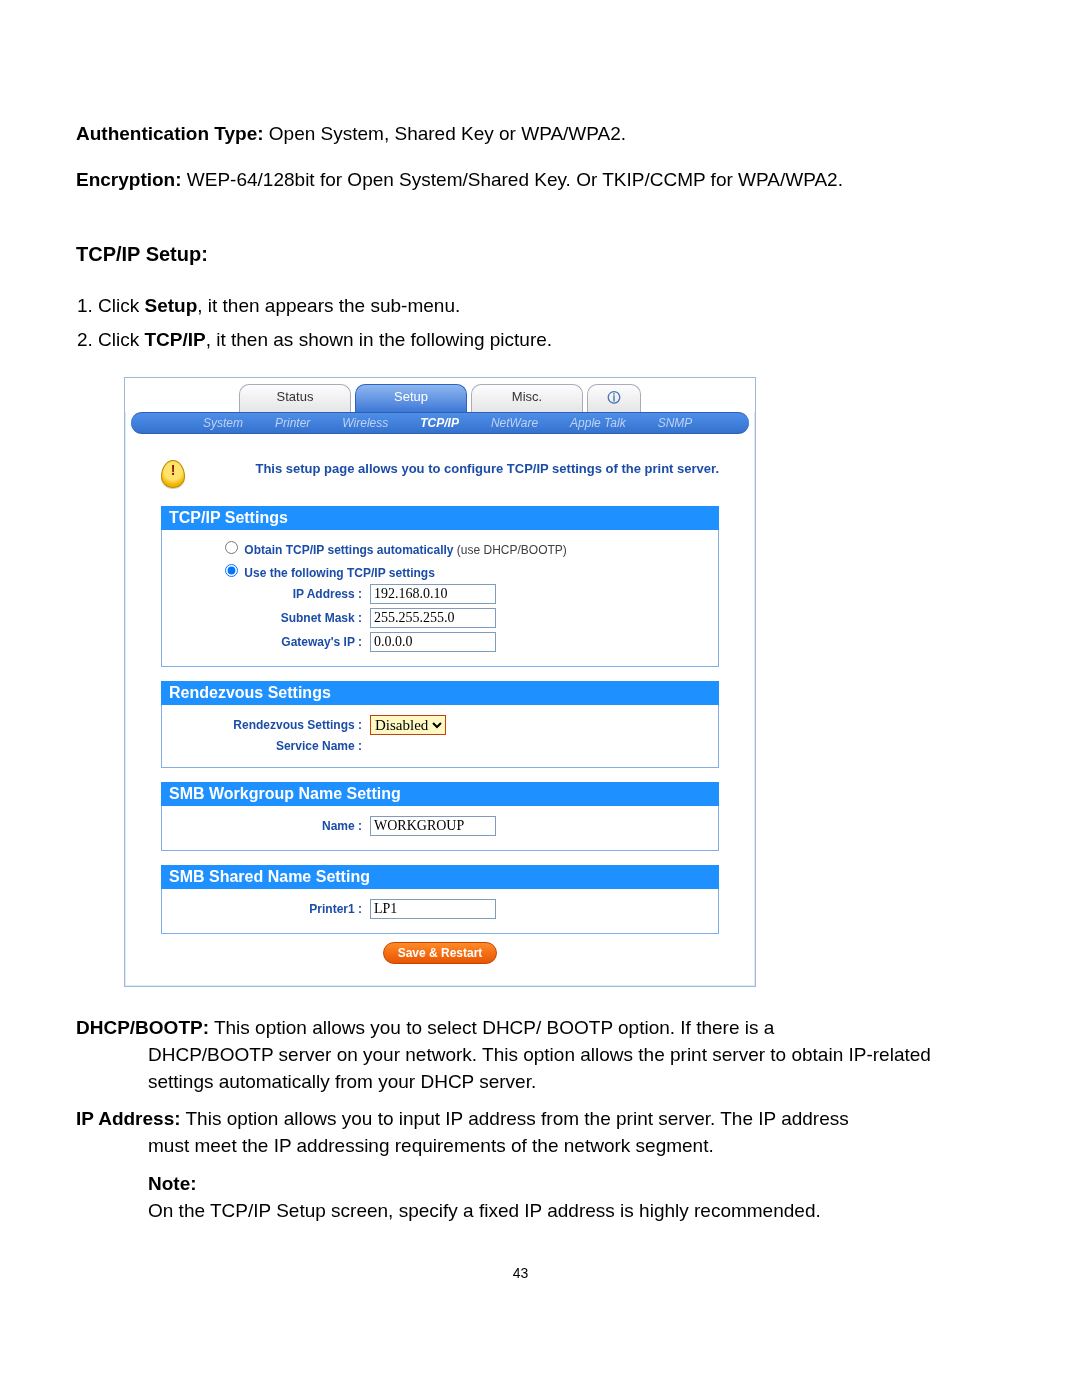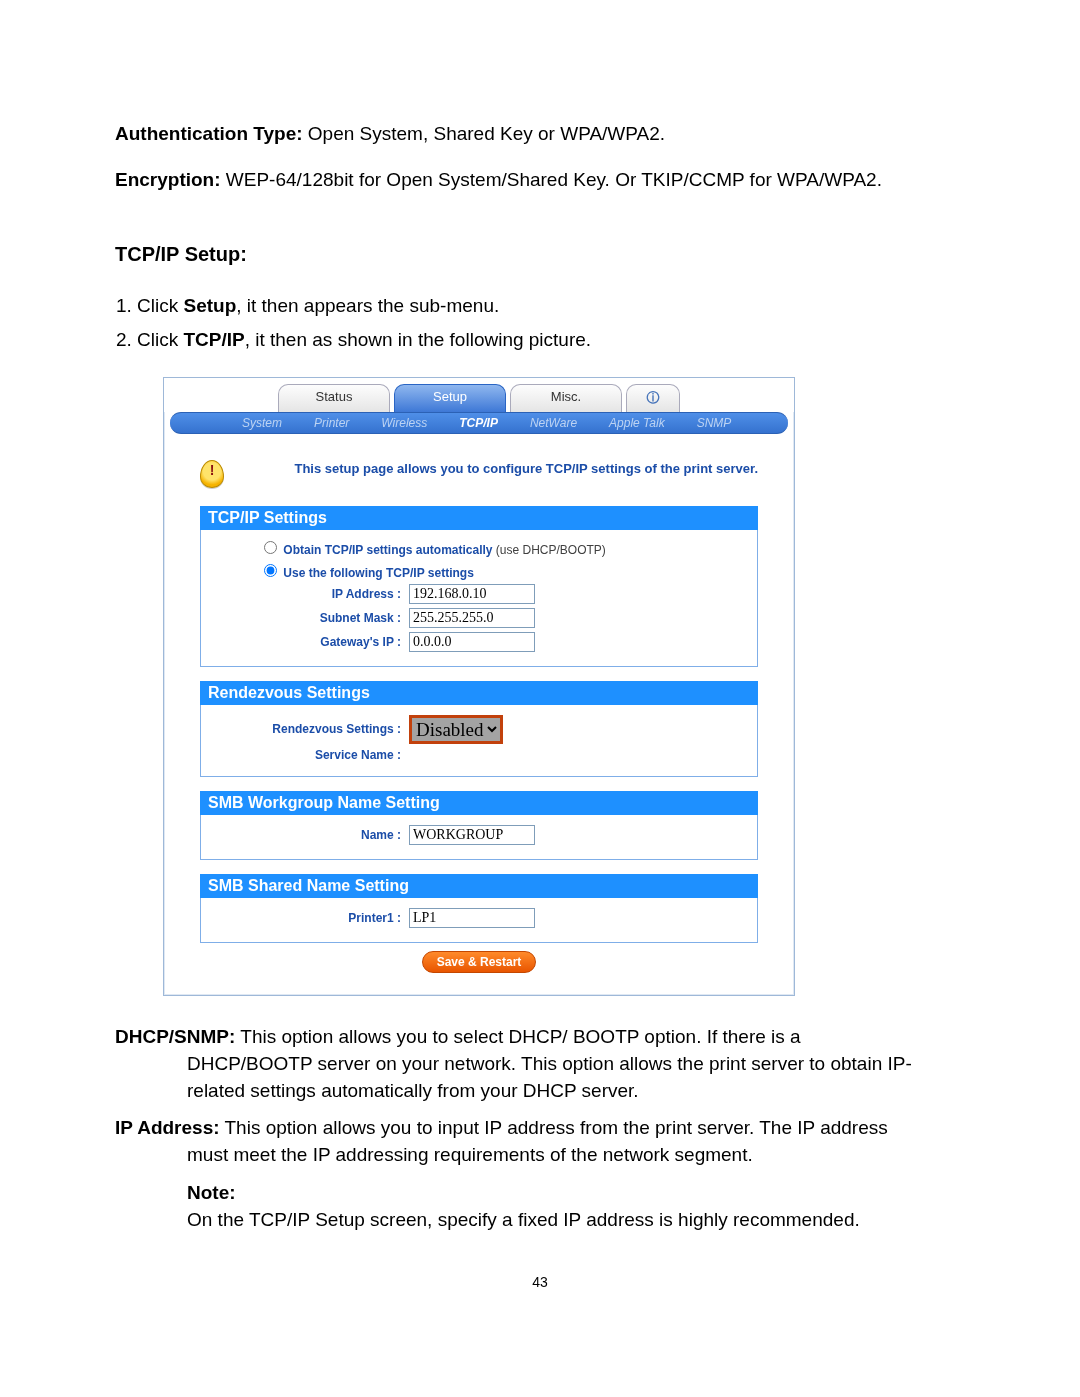--- a/index.html
+++ b/index.html
@@ -5,21 +5,21 @@
   body {
     margin: 0;
     padding: 0;
     background: #fff;
     font-family: Arial, Helvetica, sans-serif;
     color: #000;
   }
   .page {
     width: 1080px;
     margin: 0 auto;
-    padding: 120px 115px 40px 115px;
+    padding: 120px 115px 40px 76px;
     box-sizing: border-box;
   }
   .para {
     font-size: 19px;
     line-height: 1.45;
     margin: 0 0 18px 0;
   }
   .bold { font-weight: bold; }
   h2.section {
     font-size: 20px;
@@ -157,23 +157,23 @@
   .field-input {
     font-family: "Times New Roman", serif;
     font-size: 14px;
     padding: 1px 3px;
     border: 1px solid #7f9db9;
     width: 118px;
     background: #fff;
   }
   .field-select {
     font-family: "Times New Roman", serif;
-    font-size: 19px;
-    border: 3px solid #c2410c;
-    background: #a3a3a3;
+    font-size: 15px;
+    border: 1px solid #c2410c;
+    background: #fef9c3;
   }
 
   .save-btn {
     display: block;
     margin: 8px auto 0;
     background: linear-gradient(#ff8a2a,#e85500);
     color: #fff;
     font-weight: bold;
     font-size: 12px;
     border: 1px solid #c44700;
@@ -299,21 +299,21 @@
           <div class="field-label">Printer1 :</div>
           <input class="field-input" value="LP1" style="">
         </div>
       </div>
 
       <button class="save-btn">Save &amp; Restart</button>
     </div>
   </div>
 
   <p class="desc-block">
-    <span class="bold">DHCP/SNMP:</span><span> This option allows you to select DHCP/ BOOTP option. If there is a</span>
+    <span class="bold">DHCP/BOOTP:</span><span> This option allows you to select DHCP/ BOOTP option. If there is a</span>
     <span class="hang">DHCP/BOOTP server on your network. This option allows the print server to obtain IP-related settings automatically from your DHCP server.</span>
   </p>
   <p class="desc-block">
     <span class="bold">IP Address:</span><span> This option allows you to input IP address from the print server. The IP address</span>
     <span class="hang">must meet the IP addressing requirements of the network segment.</span>
   </p>
   <div class="note-block">
     <div class="bold">Note:</div>
     <div>On the TCP/IP Setup screen, specify a fixed IP address is highly recommended.</div>
   </div>

